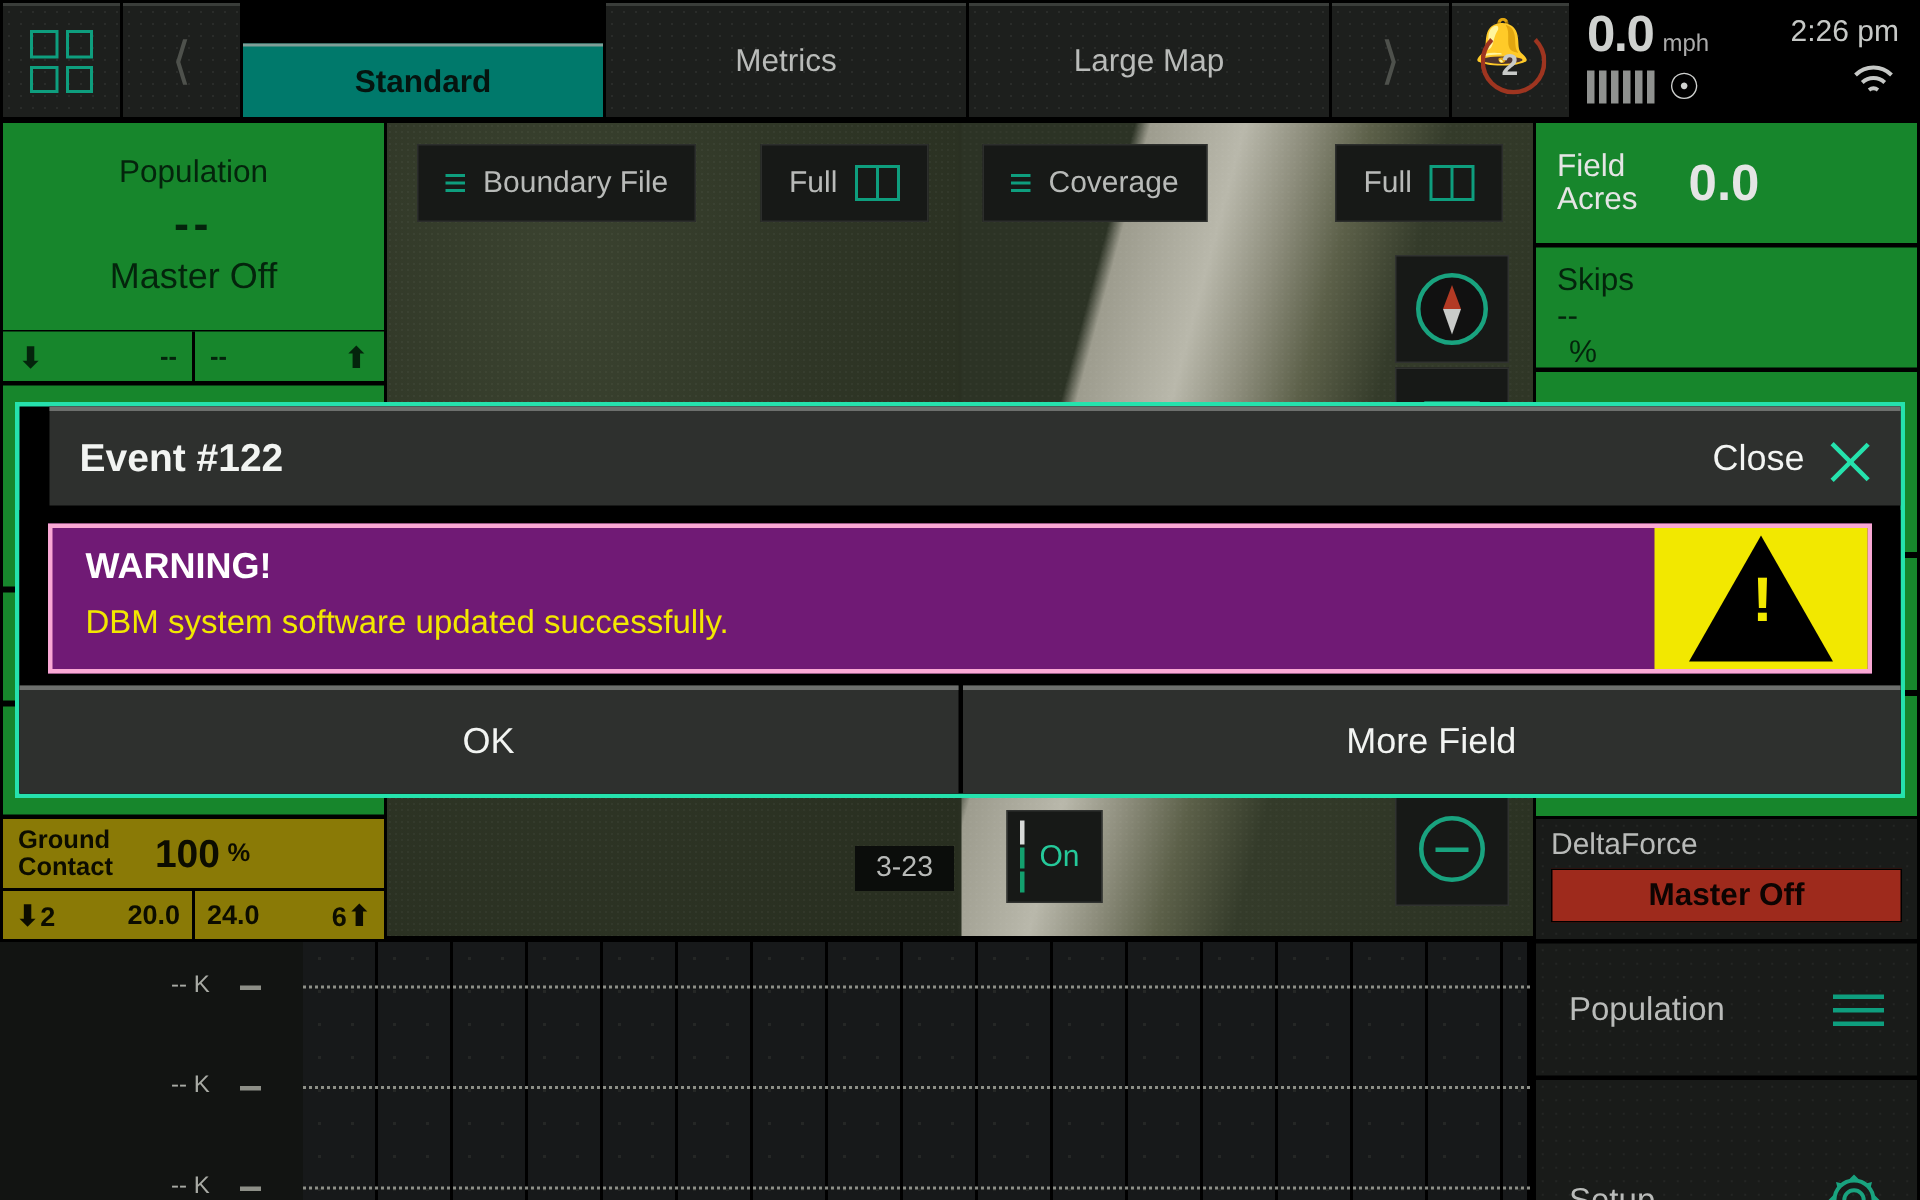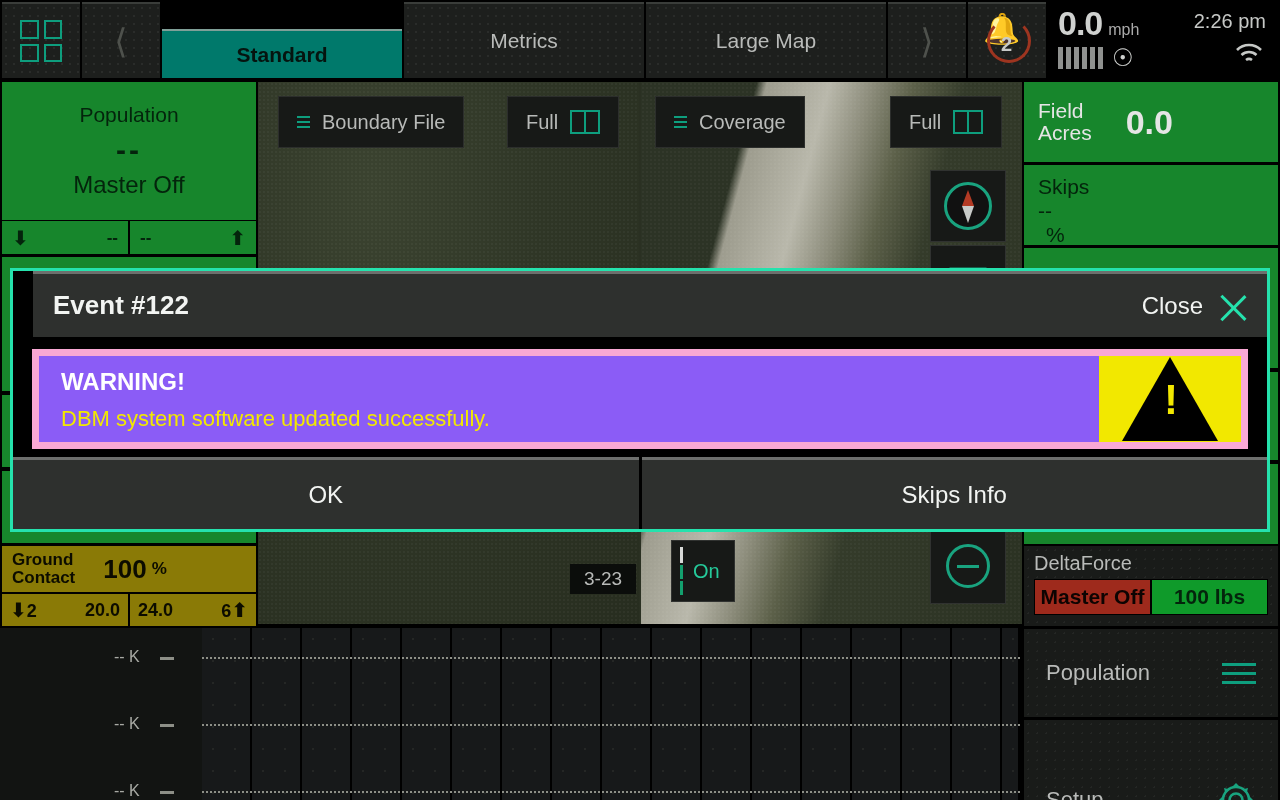--- a/index.html
+++ b/index.html
@@ -202,21 +202,21 @@
   .dlg-closewrap { display: flex; align-items: center; gap: 14px; }
   .dlg-close-lbl { color: #f2f4f2; font-size: 24px; }
   .x-icon { width: 30px; height: 30px; position: relative; }
   .x-icon i { position: absolute; left: 50%; top: 0; width: 2.5px; height: 34px;
      background: #25e2ad; display: block; transform-origin: 50% 50%; }
   .x-icon i:first-child { transform: rotate(45deg) translate(0,0); }
   .x-icon i:last-child { transform: rotate(-45deg); }
 
   .dlg-body { position: absolute; left: 0; top: 69px; width: 1254px; height: 117px;
      background: #000; display: flex; align-items: center; justify-content: center; }
-  .warnbox { width: 1216px; height: 100px; border: 7px solid #f9a8d4; background: #8b5cf6;
+  .warnbox { width: 1216px; height: 100px; border: 3px solid #f9a8d4; background: #701a75;
      display: flex; }
   .warntext { flex: 1; padding: 12px 0 0 22px; }
   .warnhead { color: #ffffff; font-size: 24px; font-weight: bold; }
   .warnmsg { color: #f2e800; font-size: 22px; margin-top: 10px; }
   .warnicon { width: 142px; background: #f2e800; display: flex;
      align-items: center; justify-content: center; }
   .tri { width: 0; height: 0; border-left: 48px solid transparent;
      border-right: 48px solid transparent; border-bottom: 84px solid #000;
      position: relative; }
   .tri span { position: absolute; left: -6px; top: 22px; color: #f2e800;
@@ -437,21 +437,20 @@
     <div class="panel rightstrip">
       <div class="seg" style="top:0px; height:120px;"></div>
       <div class="seg" style="top:124px; height:88px;"></div>
       <div class="seg" style="top:216px; height:80px;"></div>
     </div>
 
     <div class="panel darkpanel df-panel">
       <div class="df-title">DeltaForce</div>
       <div class="df-row">
         <div class="df-off">Master Off</div>
-        <div class="df-lbs">100 lbs</div>
       </div>
     </div>
 
     <div class="panel darkpanel pop2-panel">
       <span class="pop2-title">Population</span>
       <span class="hamb">
           <i></i>
           <i></i>
           <i></i>
         </span>
@@ -527,17 +526,17 @@
         <div class="warnicon">
           <div class="tri">
               <span>!</span>
             </div>
         </div>
       </div>
     </div>
 
     <div class="dlg-foot">
       <div class="dlg-btn">OK</div>
-      <div class="dlg-btn">Skips Info</div>
+      <div class="dlg-btn">More Field</div>
     </div>
   </div>
 
 </div>
 
 </body></html>

